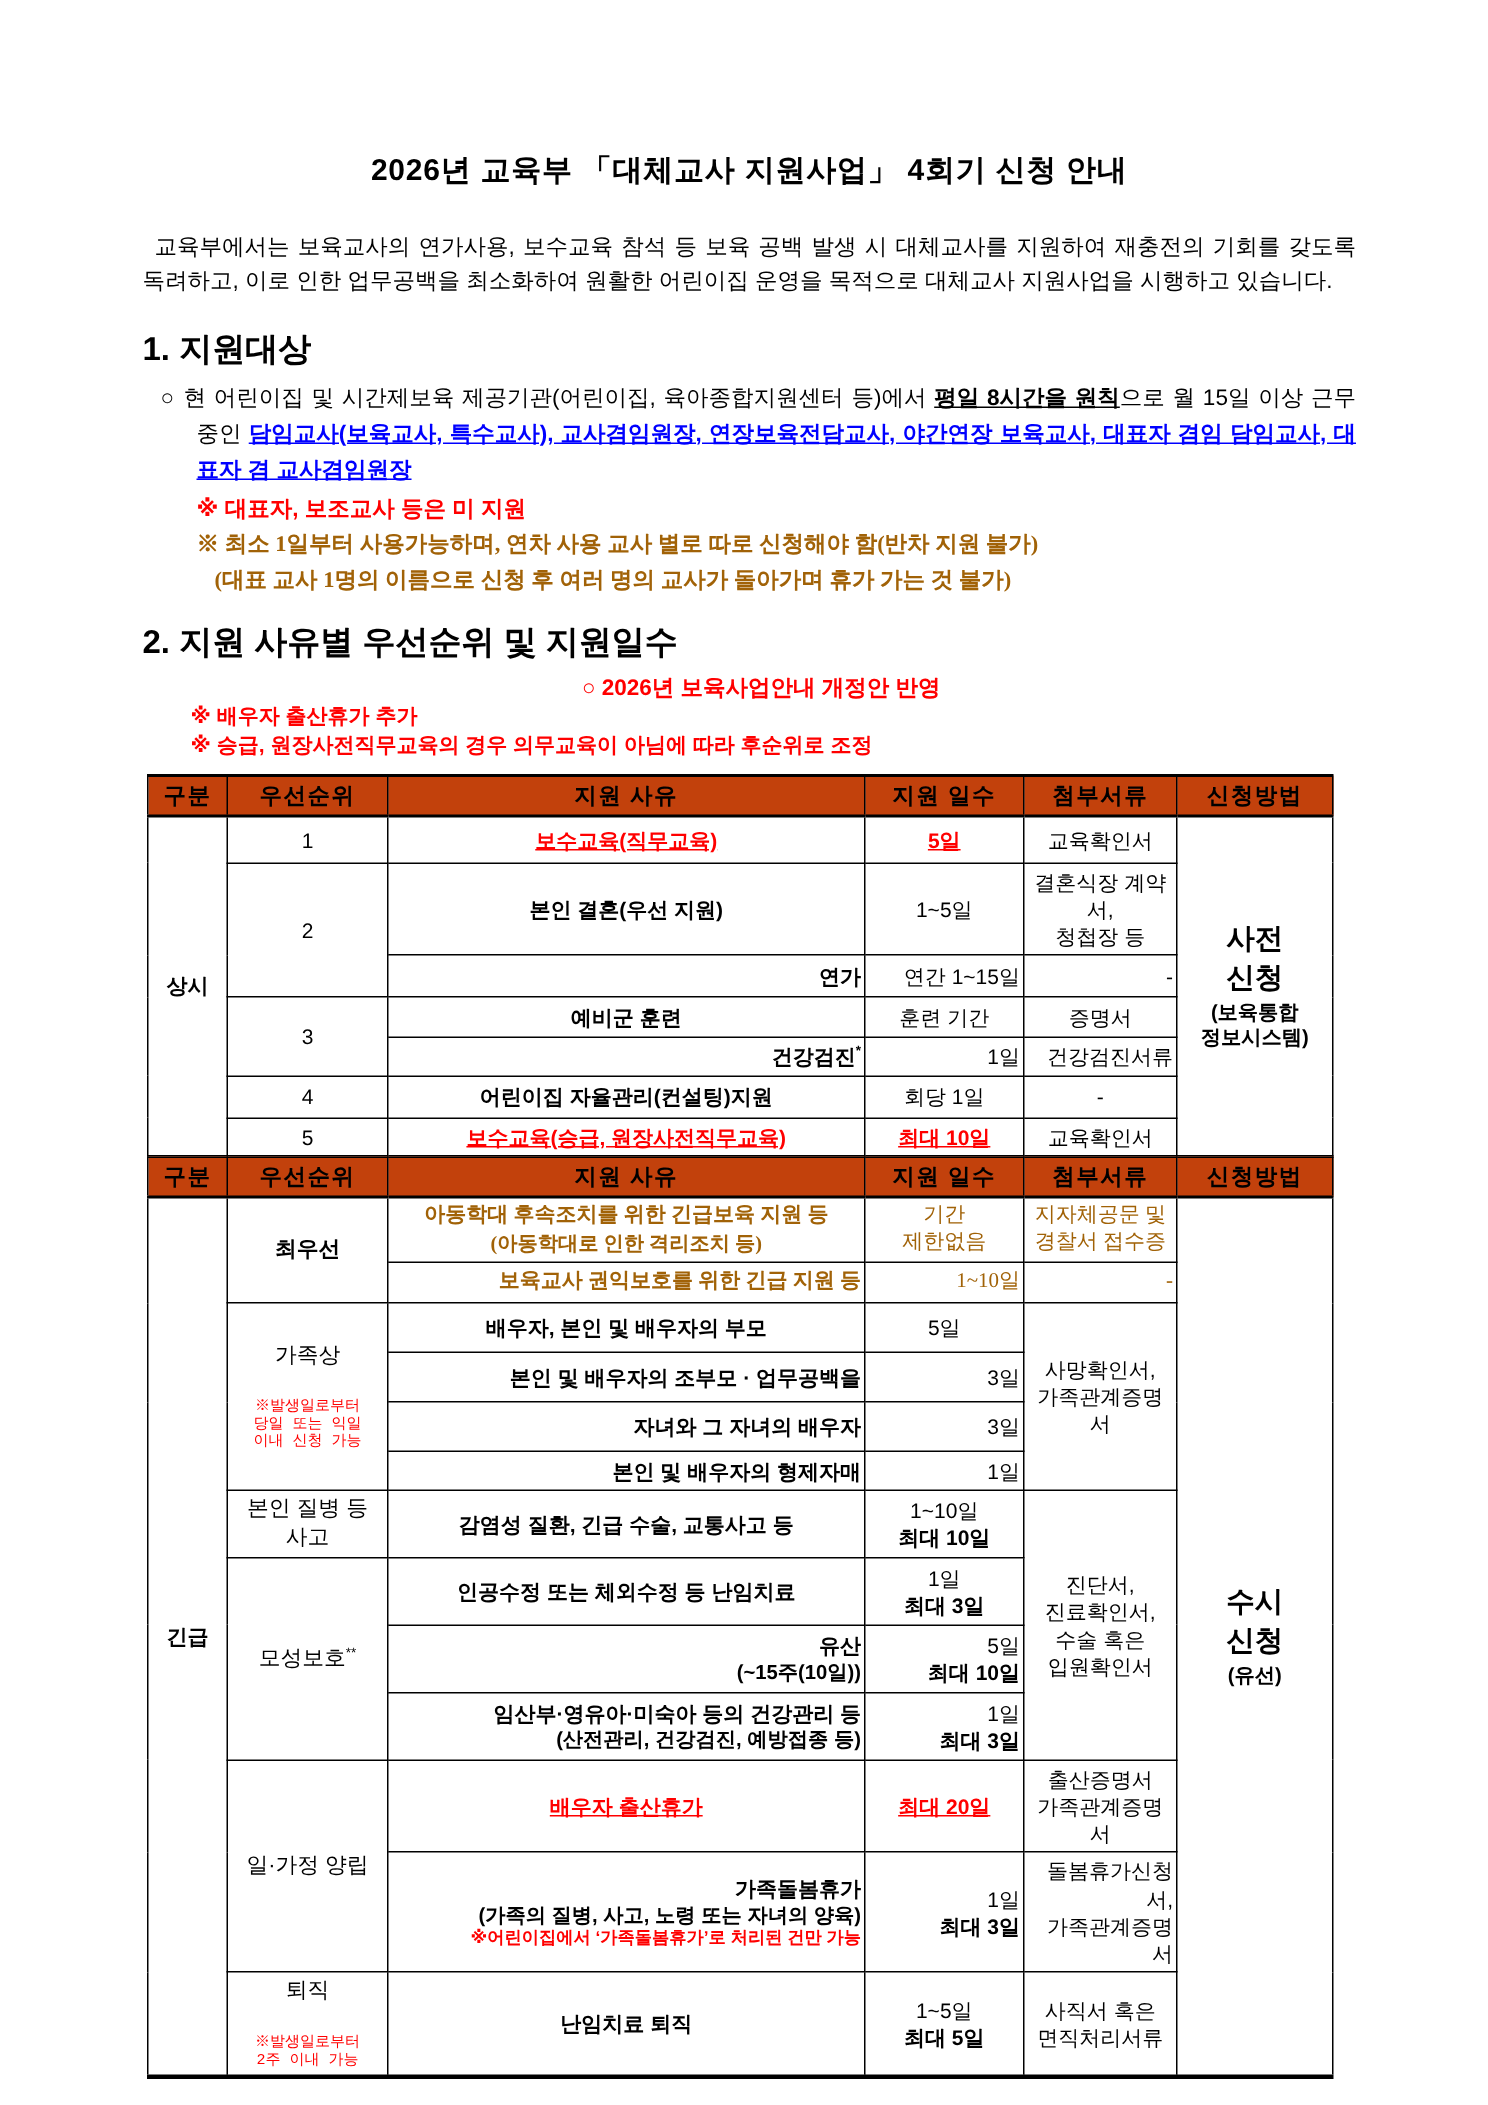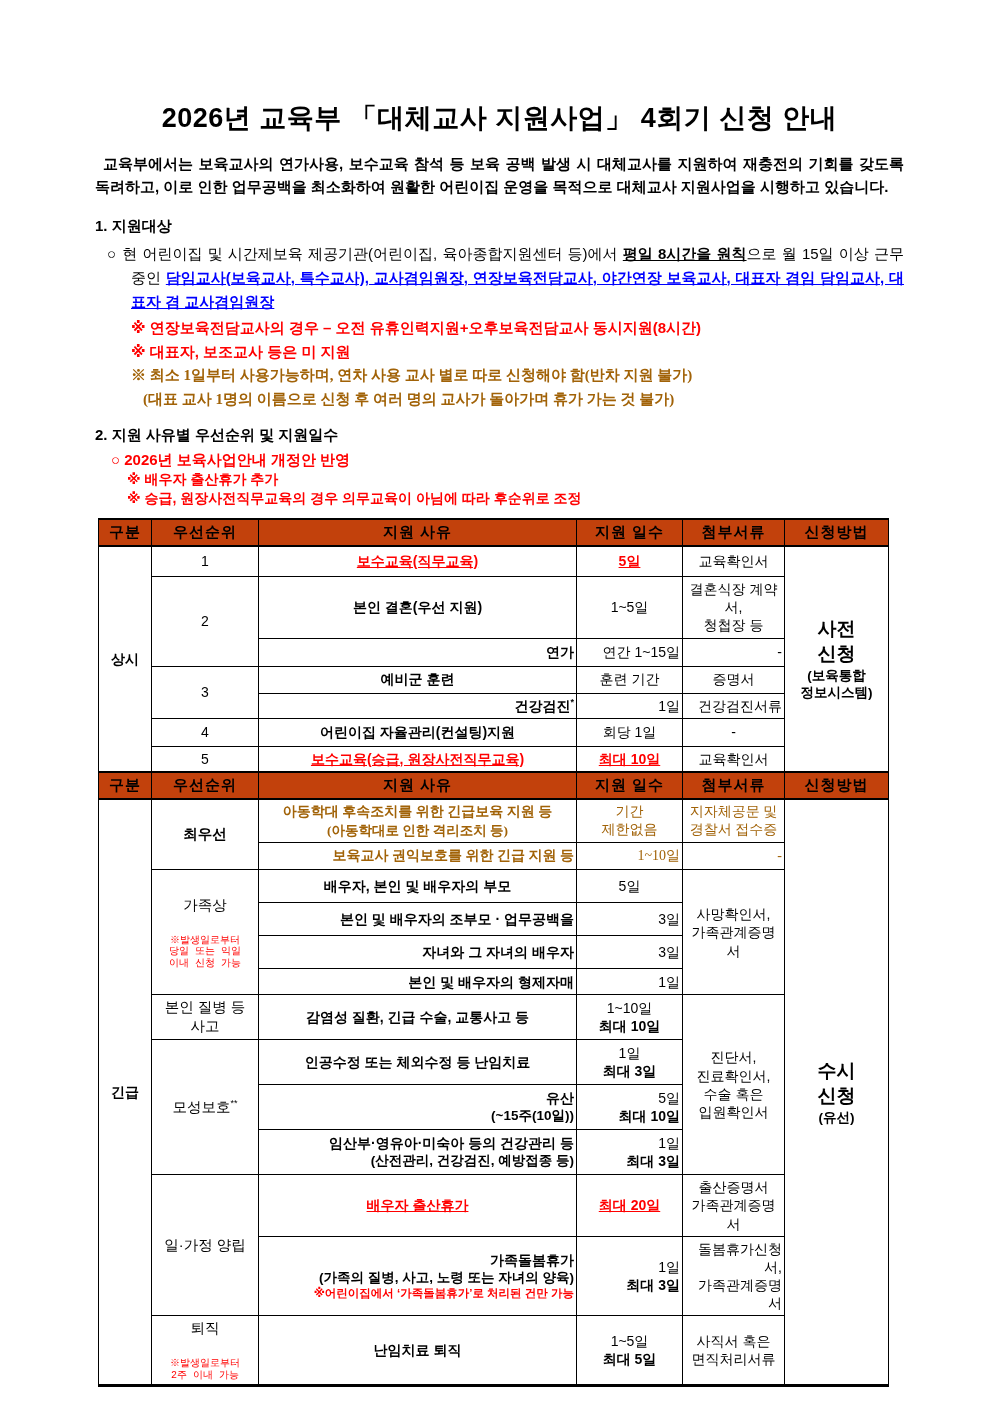--- a/index.html
+++ b/index.html
@@ -4,35 +4,35 @@
 <style>
   html,body{margin:0;padding:0;background:#fff;}
   body{
     width:992px;height:1403px;
     font-family:"Liberation Sans","DejaVu Sans",sans-serif;
     color:#000;
     box-sizing:border-box;
   }
   .page{width:992px;height:1403px;box-sizing:border-box;padding:100px 88px 0 95px;}
   .title{
-    text-align:center;font-size:27px;font-weight:bold;letter-spacing:0.5px;
-    margin:0 0 16px 0;
+    text-align:center;font-size:20px;font-weight:bold;letter-spacing:0.5px;
+    margin:0 0 26px 0;
   }
   .intro{
     font-size:15px;line-height:1.55;text-align:justify;text-indent:8px;
-    margin:0 0 18px 0;font-weight:700;
-  }
-  .sec-head{font-size:15px;font-weight:bold;margin:14px 0 6px 0;}
+    margin:0 0 18px 0;font-weight:400;
+  }
+  .sec-head{font-size:22px;font-weight:bold;margin:14px 0 6px 0;}
   .bullet{
     font-size:15px;line-height:1.6;padding-left:30px;text-indent:-24px;
     text-align:justify;margin:2px 0 2px 6px;
   }
   .note{font-size:15px;font-weight:bold;line-height:1.55;margin:1px 0 1px 36px;}
   .note.indent2{margin-left:48px;}
-  .s2note1{font-size:15px;font-weight:bold;margin:2px 0 1px 16px;}
+  .s2note1{font-size:15px;font-weight:bold;margin:2px 0 1px 16px;text-align:center;}
   .s2note2{font-size:14px;font-weight:bold;margin:1px 0 1px 32px;}
   .red{color:#ff0000;}
   .blue{color:#a16207;font-family:Liberation Serif, serif;}
   .u{text-decoration:underline;}
   .bu{font-weight:bold;text-decoration:underline;}
   .blueu{color:#0000ff;font-weight:bold;text-decoration:underline;}
 
   table.tbl{
     border-collapse:collapse;table-layout:fixed;width:790px;margin:0 0 0 3px;
     border-left:1.5px solid #000;border-right:1.5px solid #000;
@@ -69,21 +69,20 @@
 <div class="page">
 
   <h1 class="title">2026년 교육부 「대체교사 지원사업」 4회기 신청 안내</h1>
 
   <p class="intro">교육부에서는 보육교사의 연가사용, 보수교육 참석 등 보육 공백 발생 시 대체교사를 지원하여 재충전의 기회를 갖도록 독려하고, 이로 인한 업무공백을 최소화하여 원활한 어린이집 운영을 목적으로 대체교사 지원사업을 시행하고 있습니다.</p>
 
   <div class="sec-head">1. 지원대상</div>
 
   <div class="bullet"><span>○ </span><span>현 어린이집 및 시간제보육 제공기관(어린이집, 육아종합지원센터 등)에서 </span><span class="bu">평일 8시간을 원칙</span><span>으로 월 15일 이상 근무 중인 </span><span class="blueu">담임교사(보육교사, 특수교사), 교사겸임원장, 연장보육전담교사, 야간연장 보육교사, 대표자 겸임 담임교사, 대표자 겸 교사겸임원장</span></div>
 
-  <div class="note red">※ 연장보육전담교사의 경우 – 오전 유휴인력지원+오후보육전담교사 동시지원(8시간)</div>
   <div class="note red">※ 대표자, 보조교사 등은 미 지원</div>
   <div class="note blue">※ 최소 1일부터 사용가능하며, 연차 사용 교사 별로 따로 신청해야 함(반차 지원 불가)</div>
   <div class="note blue indent2">(대표 교사 1명의 이름으로 신청 후 여러 명의 교사가 돌아가며 휴가 가는 것 불가)</div>
 
   <div class="sec-head">2. 지원 사유별 우선순위 및 지원일수</div>
   <div class="s2note1 red">○ 2026년 보육사업안내 개정안 반영</div>
   <div class="s2note2 red">※ 배우자 출산휴가 추가</div>
   <div class="s2note2 red">※ 승급, 원장사전직무교육의 경우 의무교육이 아님에 따라 후순위로 조정</div>
 
   <table class="tbl t-first">

